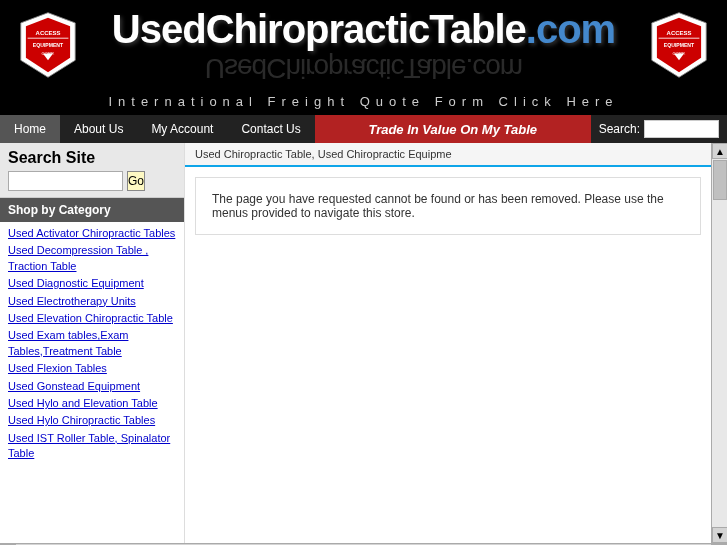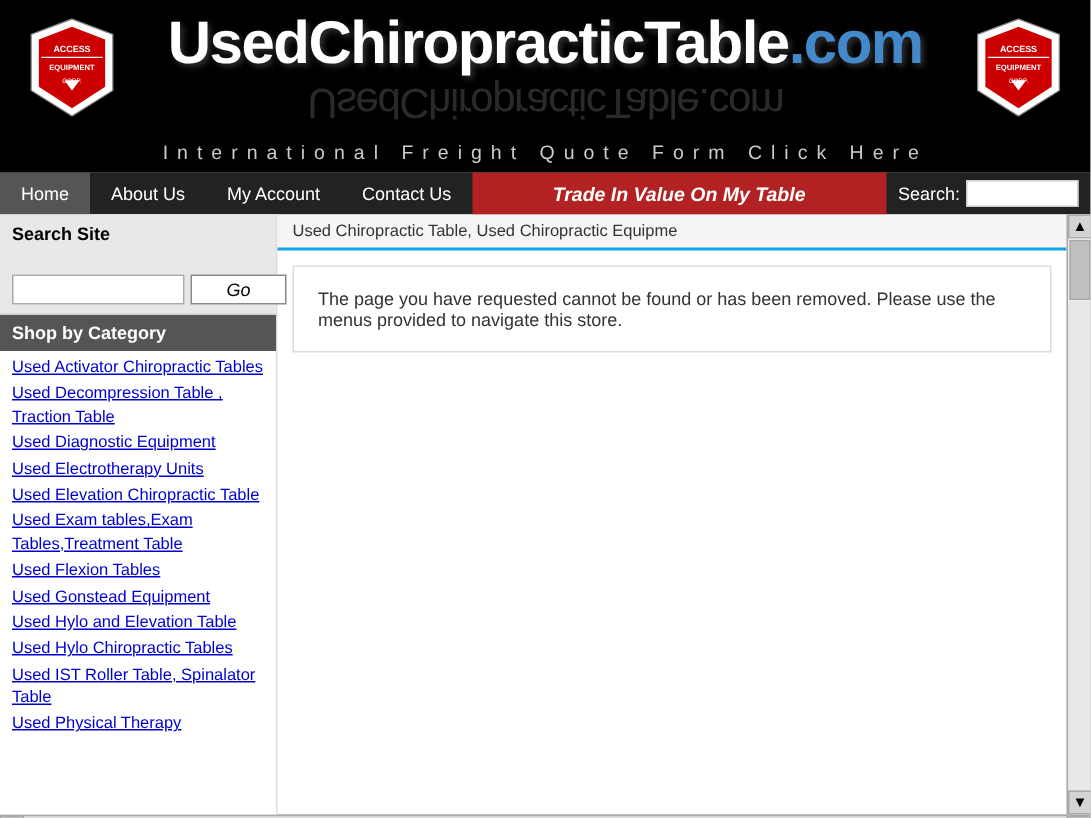--- a/index.html
+++ b/index.html
@@ -23,24 +23,24 @@
     .nav-trade { background: #b22222; color: #fff; padding: 0 16px; height: 28px; display: flex; align-items: center; font-size: 13px; font-weight: bold; font-style: italic; flex: 1; justify-content: center; }
     .nav-search { display: flex; align-items: center; padding: 0 8px; color: #fff; font-size: 12px; }
     .nav-search input { width: 80px; height: 18px; border: 1px solid #ccc; font-size: 11px; padding: 1px 3px; }
 
     
     .main { display: flex; background: #fff; min-height: 400px; }
 
     
     .sidebar { width: 185px; flex-shrink: 0; background: #fff; border-right: 1px solid #ddd; }
     .sidebar-search-box { background: #e8e8e8; border-bottom: 1px solid #ccc; padding: 6px 8px; }
-    .sidebar-search-label { font-weight: bold; font-size: 12px; color: #000; margin-bottom: 20px; }
+    .sidebar-search-label { font-weight: bold; font-size: 16px; color: #000; margin-bottom: 4px; }
     .sidebar-search-row { display: flex; align-items: center; gap: 4px; }
     .sidebar-search-input { width: 115px; height: 20px; border: 1px solid #aaa; font-size: 11px; padding: 1px 3px; }
-    .sidebar-go-btn { background: #ffffff; border: 1px solid #888; font-size: 12px; padding: 1px 23px; cursor: pointer; height: 20px; font-style: italic; }
+    .sidebar-go-btn { background: #fef9c3; border: 1px solid #888; font-size: 12px; padding: 1px 0; cursor: pointer; height: 20px; }
     .sidebar-category { background: #555; color: #fff; font-weight: bold; font-size: 12px; padding: 5px 8px; margin-top: 0; }
     .sidebar-links { padding: 4px 8px; }
     .sidebar-link { display: block; color: #00c; font-size: 11px; text-decoration: underline; cursor: pointer; margin-bottom: 2px; line-height: 1.4; }
 
     
     .content { flex: 1; padding: 0; }
     .breadcrumb { background: #f5f5f5; border-bottom: 2px solid #0ea5e9; padding: 5px 10px; font-size: 11px; color: #333; }
     .error-box { padding: 14px 16px; font-size: 12px; color: #333; border: 1px solid #ddd; margin: 10px; background: #fff; }
 
     
@@ -121,21 +121,20 @@
       <a class="sidebar-link">Used Decompression Table , Traction Table</a>
       <a class="sidebar-link">Used Diagnostic Equipment</a>
       <a class="sidebar-link">Used Electrotherapy Units</a>
       <a class="sidebar-link">Used Elevation Chiropractic Table</a>
       <a class="sidebar-link">Used Exam tables,Exam Tables,Treatment Table</a>
       <a class="sidebar-link">Used Flexion Tables</a>
       <a class="sidebar-link">Used Gonstead Equipment</a>
       <a class="sidebar-link">Used Hylo and Elevation Table</a>
       <a class="sidebar-link">Used Hylo Chiropractic Tables</a>
       <a class="sidebar-link">Used IST Roller Table, Spinalator Table</a>
-      <a class="sidebar-link">Used Physical Therapy</a>
     </div>
   </div>
 
   <div class="content">
     <div class="breadcrumb">Used Chiropractic Table, Used Chiropractic Equipme</div>
     <div class="error-box">The page you have requested cannot be found or has been removed. Please use the menus provided to navigate this store.</div>
   </div>
 
   <div class="right-scrollbar">
     <div class="scroll-btn">▲</div>

